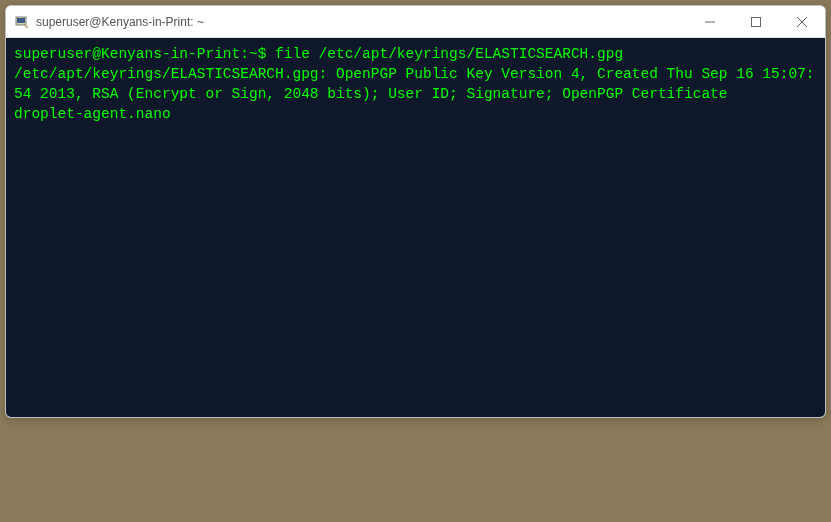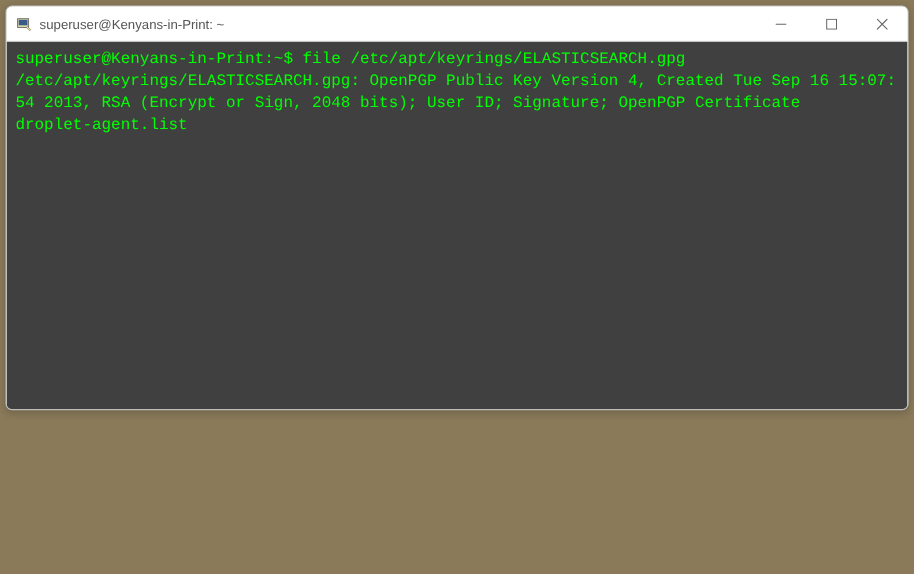--- a/index.html
+++ b/index.html
@@ -13,21 +13,21 @@
       width: 831px;
       height: 522px;
       overflow: hidden;
       padding: 5px;
     }
     .window {
       background: #fff;
       border: 1px solid #c0c0c0;
       border-radius: 6px;
       width: 821px;
-      height: 368px;
+      height: 413px;
       display: flex;
       flex-direction: column;
       overflow: hidden;
       box-shadow: 0 2px 8px rgba(0,0,0,0.2);
     }
     .titlebar {
       background: #ffffff;
       height: 32px;
       display: flex;
       align-items: center;
@@ -59,21 +59,21 @@
       align-items: center;
       justify-content: center;
       cursor: pointer;
     }
     .win-btn svg {
       stroke: #666;
       fill: none;
     }
     .terminal {
       flex: 1;
-      background: #404040;
+      background: #0f172a;
       padding: 6px 8px;
       font-size: 14.5px;
       line-height: 20px;
       color: #00ff00;
       font-family: "Consolas", "Courier New", monospace;
       word-break: break-all;
     }
     .term-line {
       white-space: pre-wrap;
     }
@@ -121,16 +121,16 @@
       </div>
       <div class="win-btn close">
         <svg width="10" height="10" viewBox="0 0 10 10">
             <path d="M0 0 L10 10 M10 0 L0 10" stroke-width="1"></path>
           </svg>
       </div>
     </div>
   </div>
   <div class="terminal">
     <div class="term-line"><span class="prompt">superuser@Kenyans-in-Print:~$</span><span class="cmd"> file /etc/apt/keyrings/ELASTICSEARCH.gpg</span></div>
-    <div class="term-line output">/etc/apt/keyrings/ELASTICSEARCH.gpg: OpenPGP Public Key Version 4, Created Tue Sep 16 15:07:54 2013, RSA (Encrypt or Sign, 2048 bits); User ID; Signature; OpenPGP Certificate</div>
-    <div class="term-line output">droplet-agent.list</div>
+    <div class="term-line output">/etc/apt/keyrings/ELASTICSEARCH.gpg: OpenPGP Public Key Version 4, Created Thu Sep 16 15:07:54 2013, RSA (Encrypt or Sign, 2048 bits); User ID; Signature; OpenPGP Certificate</div>
+    <div class="term-line output">droplet-agent.nano</div>
   </div>
 </div>
 
 </body></html>

